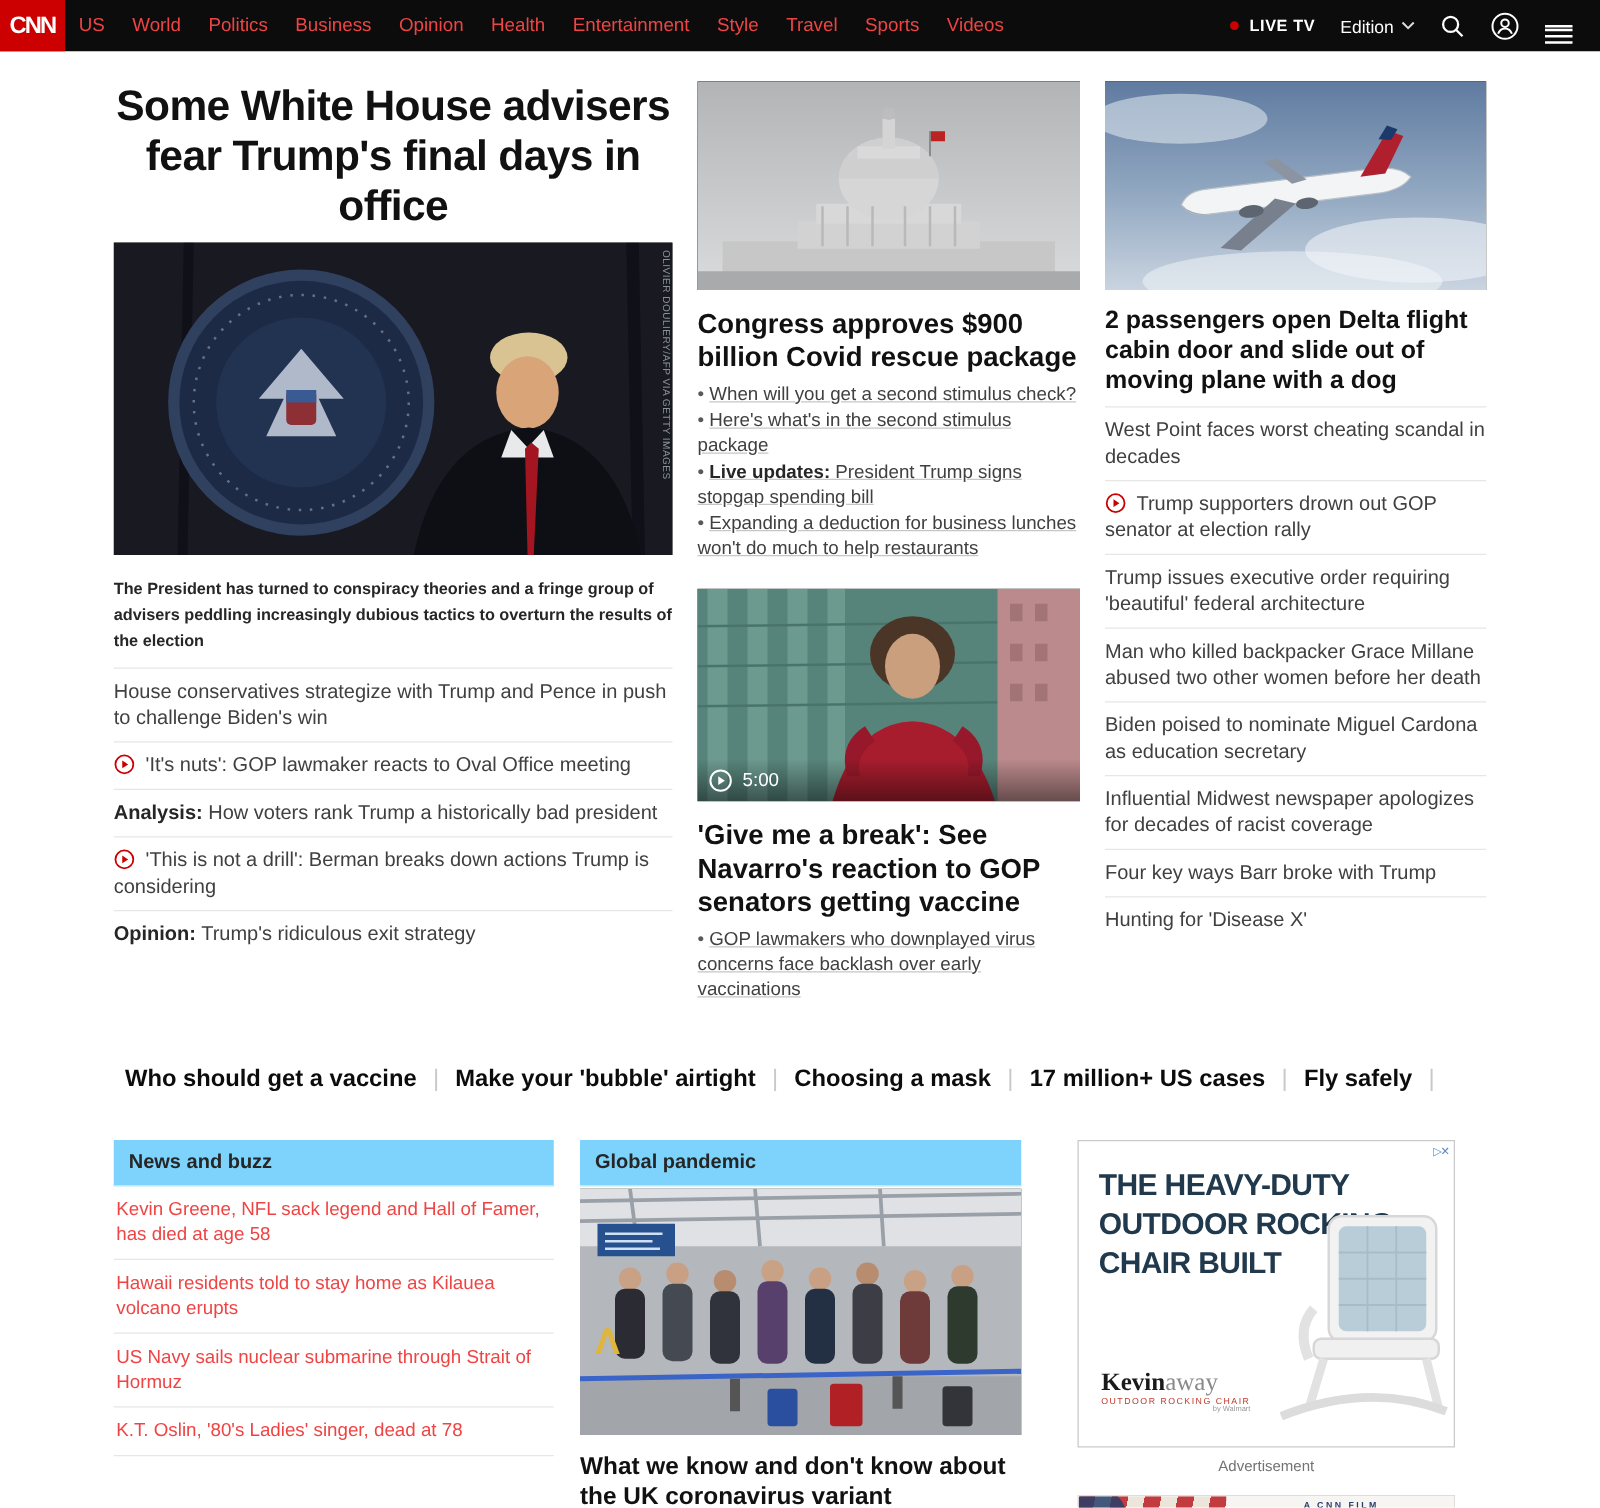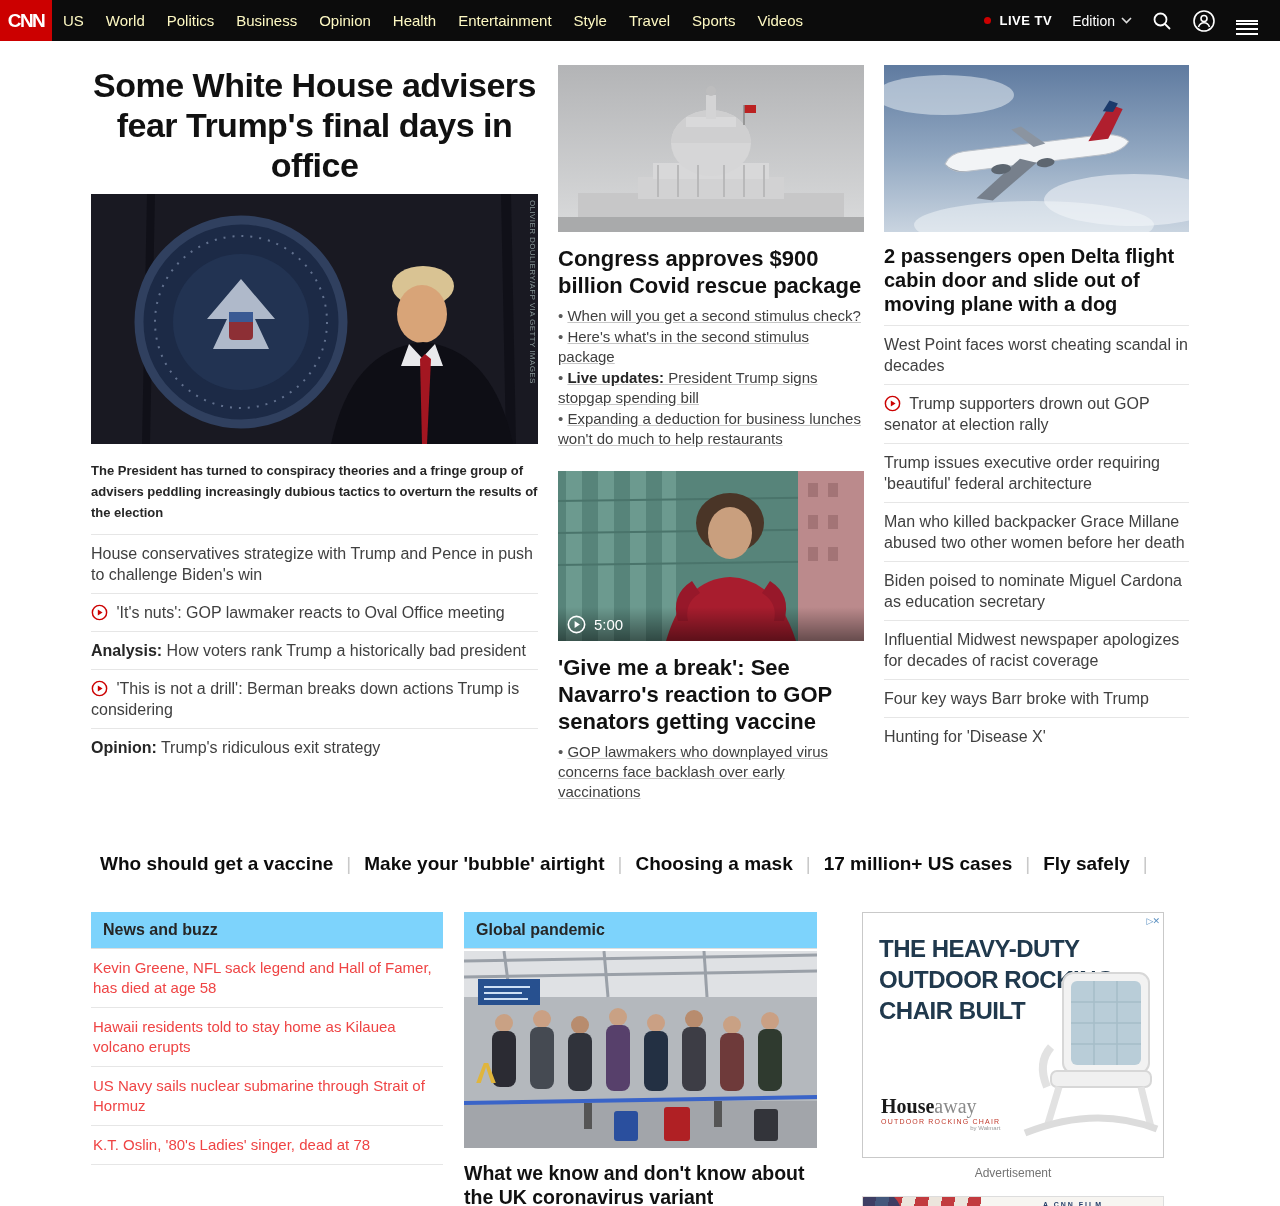--- a/index.html
+++ b/index.html
@@ -7,21 +7,21 @@
   body {
     height:1206px; overflow:hidden; background:#fff;
     font-family:"Liberation Sans", sans-serif; color:#262626;
   }
 
   
   .topnav { height:41px; background:#0c0c0c; display:flex; align-items:center; }
   .logo { width:52px; height:41px; background:#cc0000; color:#fff; font-weight:bold;
           font-size:19px; letter-spacing:-1.5px; display:flex; align-items:center; justify-content:center; }
   .nav-links { display:flex; align-items:center; }
-  .nav-link { color:#fef9c3; font-size:15px; padding:0 11px; line-height:41px; cursor:pointer; }
+  .nav-link { color:#ef4444; font-size:15px; padding:0 11px; line-height:41px; cursor:pointer; }
   .nav-right { margin-left:auto; display:flex; align-items:center; gap:20px; padding-right:22px; }
   .live-tv { display:flex; align-items:center; gap:9px; color:#fff; font-weight:bold; font-size:13px; letter-spacing:.5px; cursor:pointer;}
   .live-dot { width:7px; height:7px; border-radius:50%; background:#cc0000; display:inline-block; }
   .edition { color:#fff; font-size:14px; display:flex; align-items:center; gap:6px; cursor:pointer; }
   .chev { font-size:11px; color:#ddd; }
   .icon-btn { display:flex; align-items:center; cursor:pointer; }
   .burger span { display:block; width:22px; height:2px; background:#fff; margin:3px 0; }
 
   
   .main { width:1098px; margin:24px auto 0; }
@@ -415,21 +415,21 @@
             <line x1="83" y1="26" x2="83" y2="110"></line>
               <line x1="106" y1="26" x2="106" y2="110"></line>
           </g>
           <rect x="40" y="116" width="100" height="16" rx="6" fill="#f0f0f0" stroke="#d7d7d7" stroke-width="2"></rect>
           <path d="M40 92 q-14 16 -4 40" fill="none" stroke="#e2e2e2" stroke-width="8"></path>
           <line x1="48" y1="132" x2="36" y2="172" stroke="#e2e2e2" stroke-width="7"></line>
           <line x1="130" y1="132" x2="140" y2="172" stroke="#e2e2e2" stroke-width="7"></line>
           <path d="M14 178 q70 -28 132 -4" fill="none" stroke="#dcdcdc" stroke-width="7"></path>
         </svg>
         <div class="brand">
-          <span class="brand-main">House</span><span class="brand-main brand-away">away</span>
+          <span class="brand-main">Kevin</span><span class="brand-main brand-away">away</span>
           <div class="brand-sub">OUTDOOR ROCKING CHAIR</div>
           <div class="brand-by">by Walmart</div>
         </div>
       </div>
       <div class="ad-caption">Advertisement</div>
 
       <div class="carter">
         <div class="carter-left">
           <svg width="118" height="120" viewBox="0 0 118 120">
             <circle cx="16" cy="16" r="22" fill="#27406b" opacity=".85"></circle>

